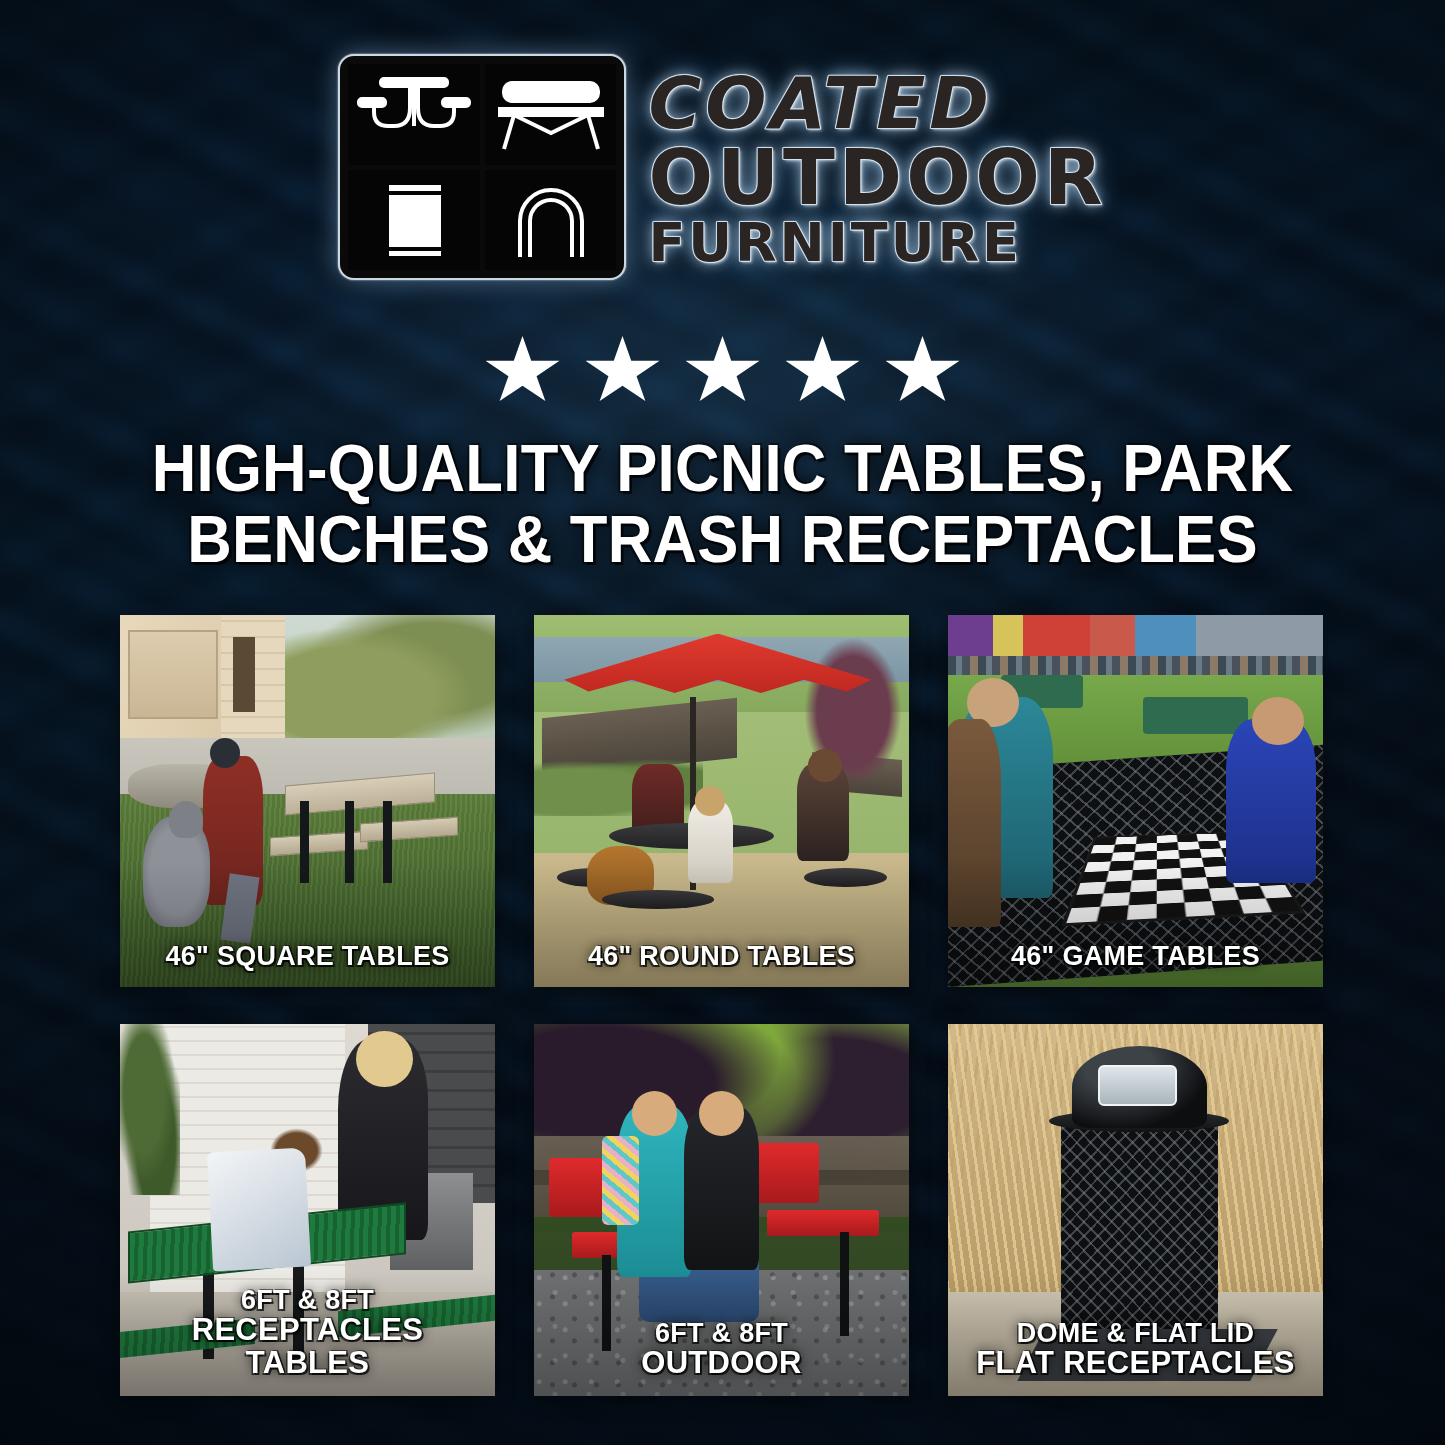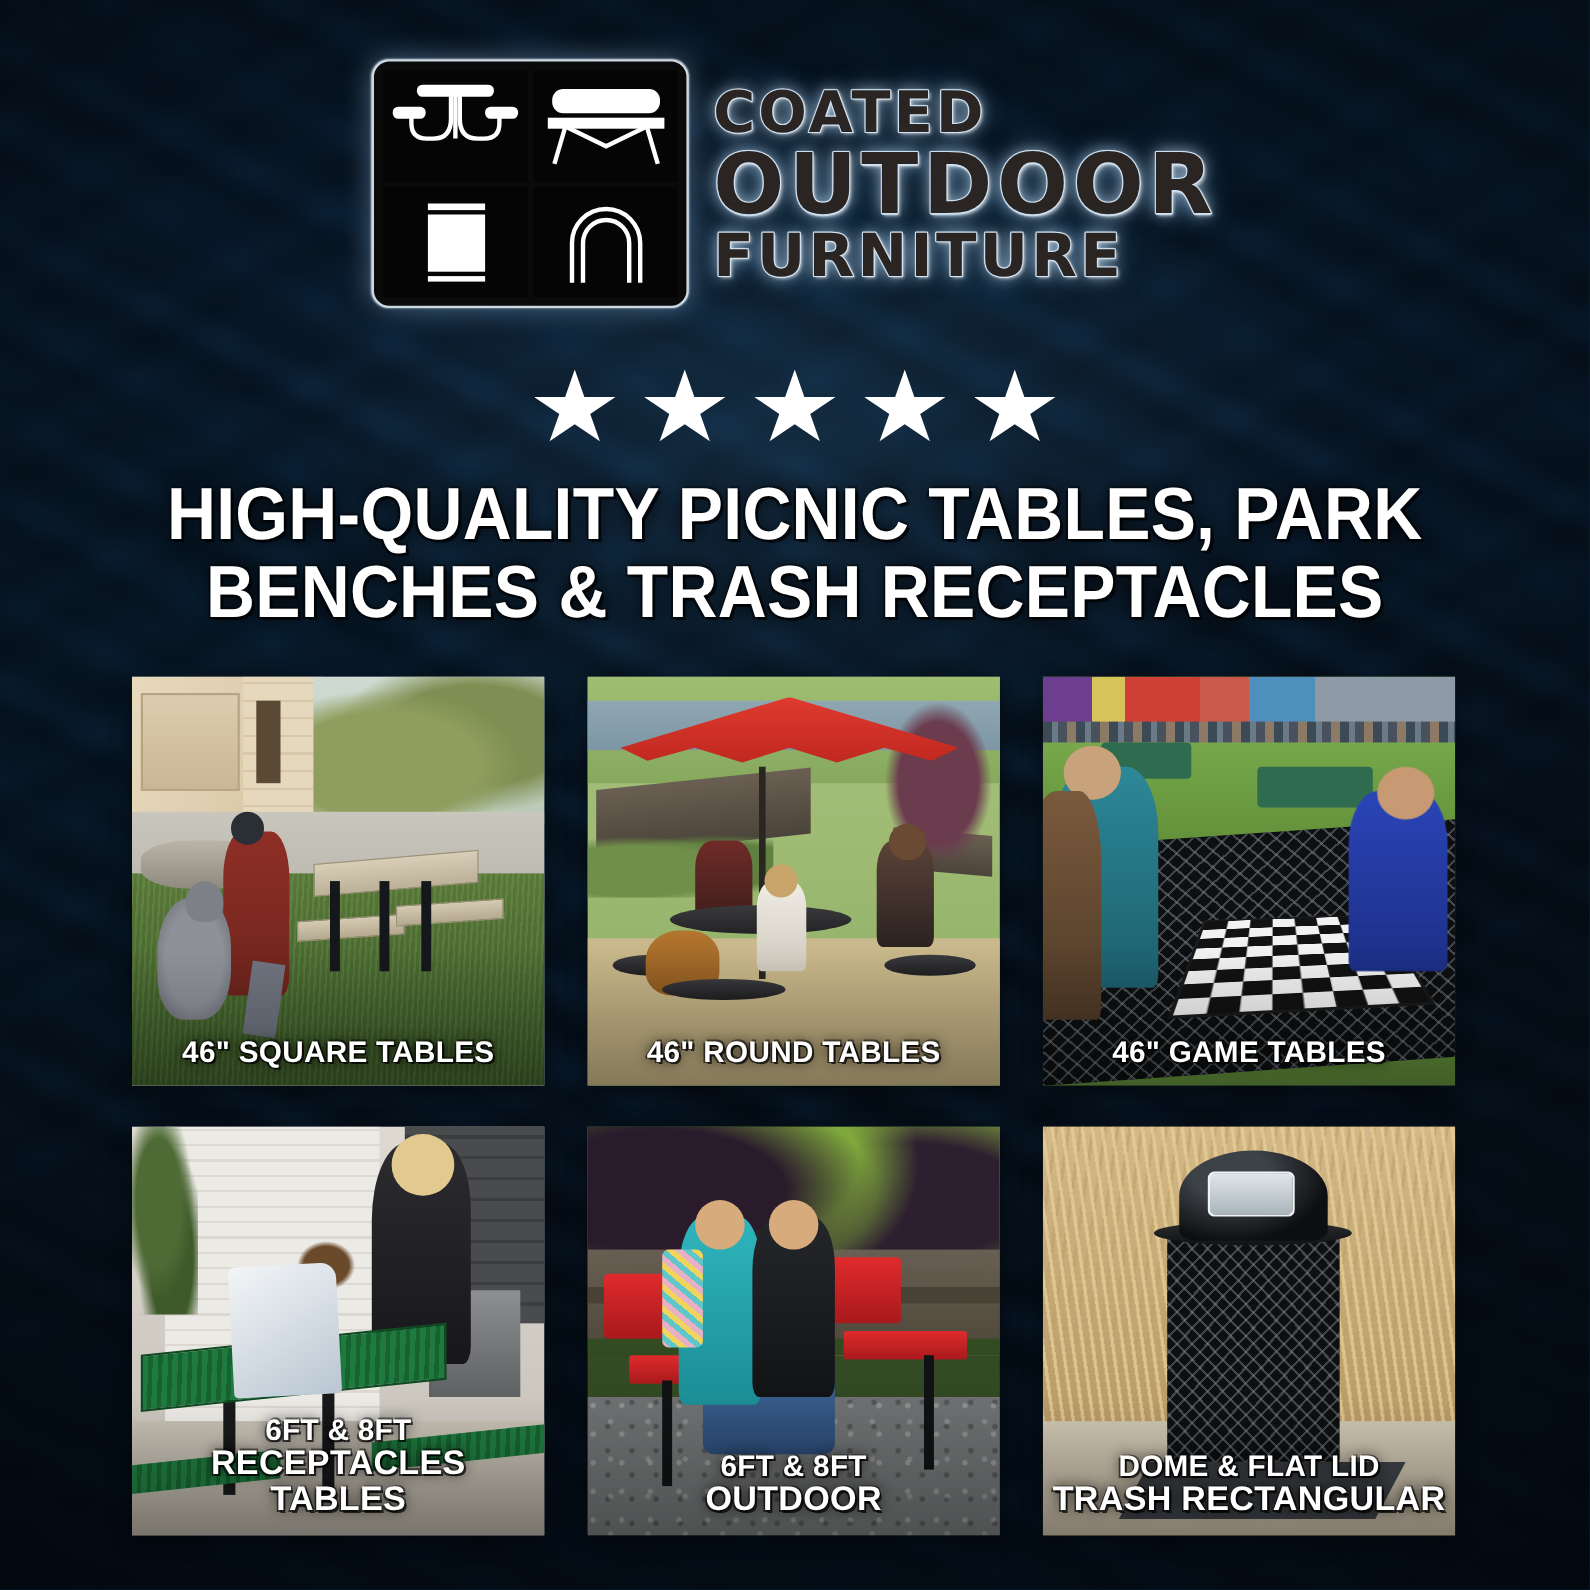--- a/index.html
+++ b/index.html
@@ -79,21 +79,21 @@
     text-shadow:
       0 0 1px #eaf3fb,
       1px 0 1px #cfe1f2, -1px 0 1px #cfe1f2,
       0 1px 1px #cfe1f2, 0 -1px 1px #cfe1f2,
       2px 2px 3px rgba(255,255,255,.55),
       0 0 14px rgba(190,220,245,.75),
       0 0 26px rgba(130,180,225,.45);
     -webkit-text-stroke:1.6px #dbe9f6;
     paint-order:stroke fill;
   }
-  .brand-1{font-size:52px;}
+  .brand-1{font-size:72px;font-style:italic;}
   .brand-2{font-size:76px;}
   .brand-3{font-size:54px;}
 
   
   .stars{
     position:absolute;left:0;top:336px;width:100%;
     display:flex;justify-content:center;align-items:center;gap:26px;
   }
   .star{
     width:74px;height:70px;
@@ -543,18 +543,18 @@
           <div class="walkway"></div>
           <div class="pad"></div>
         <div class="can"></div>
           <div class="rim"></div>
           <div class="dome"></div>
           <div class="slot"></div>
       </div>
       <div class="capshade"></div>
       <div class="cap">
         <span>DOME &amp; FLAT LID</span>
-        <span class="l2">TRASH RECTANGULAR</span>
+        <span class="l2">FLAT RECEPTACLES</span>
       </div>
     </div>
 
   </div>
 </div>
 
 </body></html>

